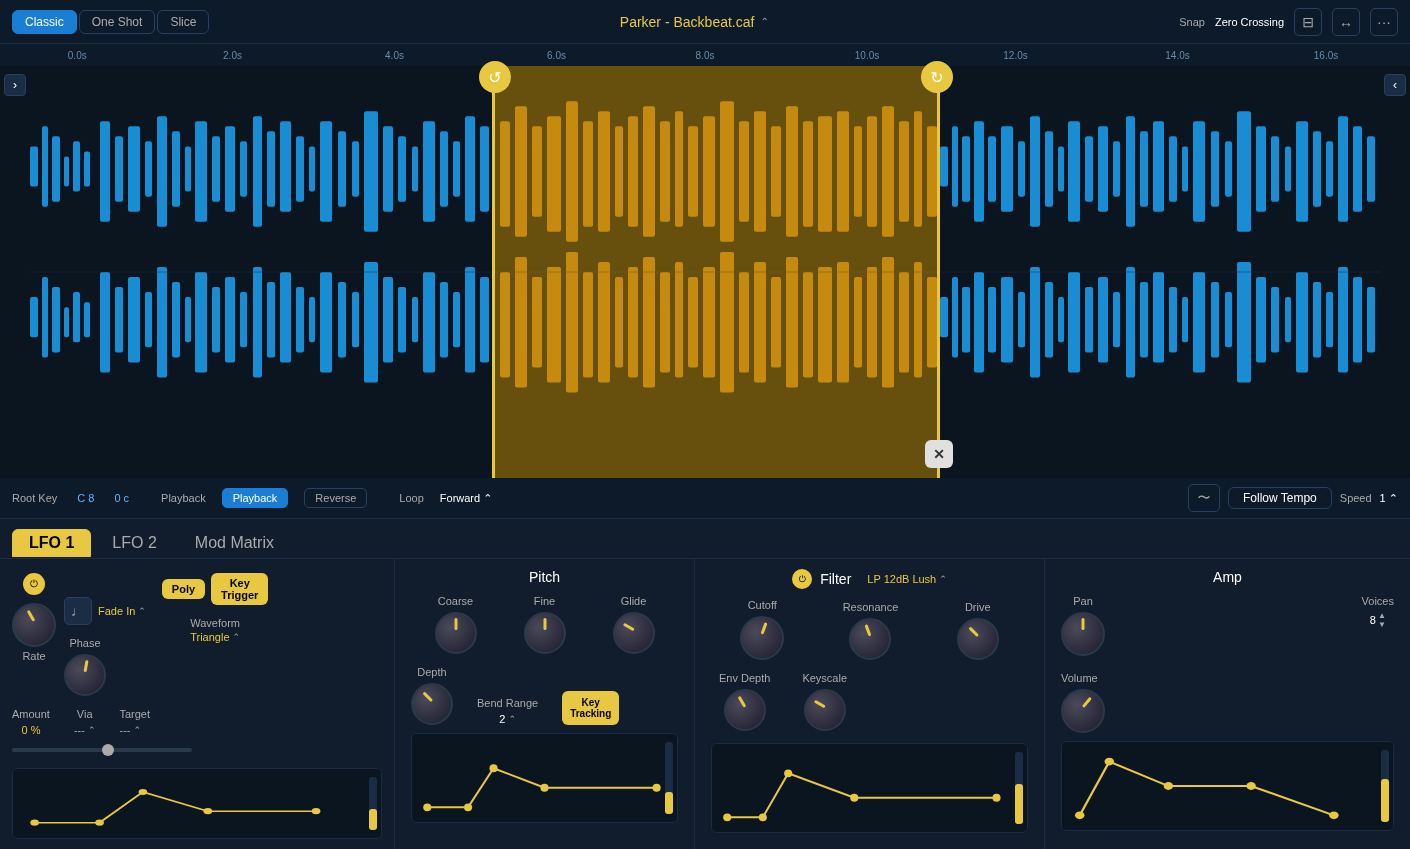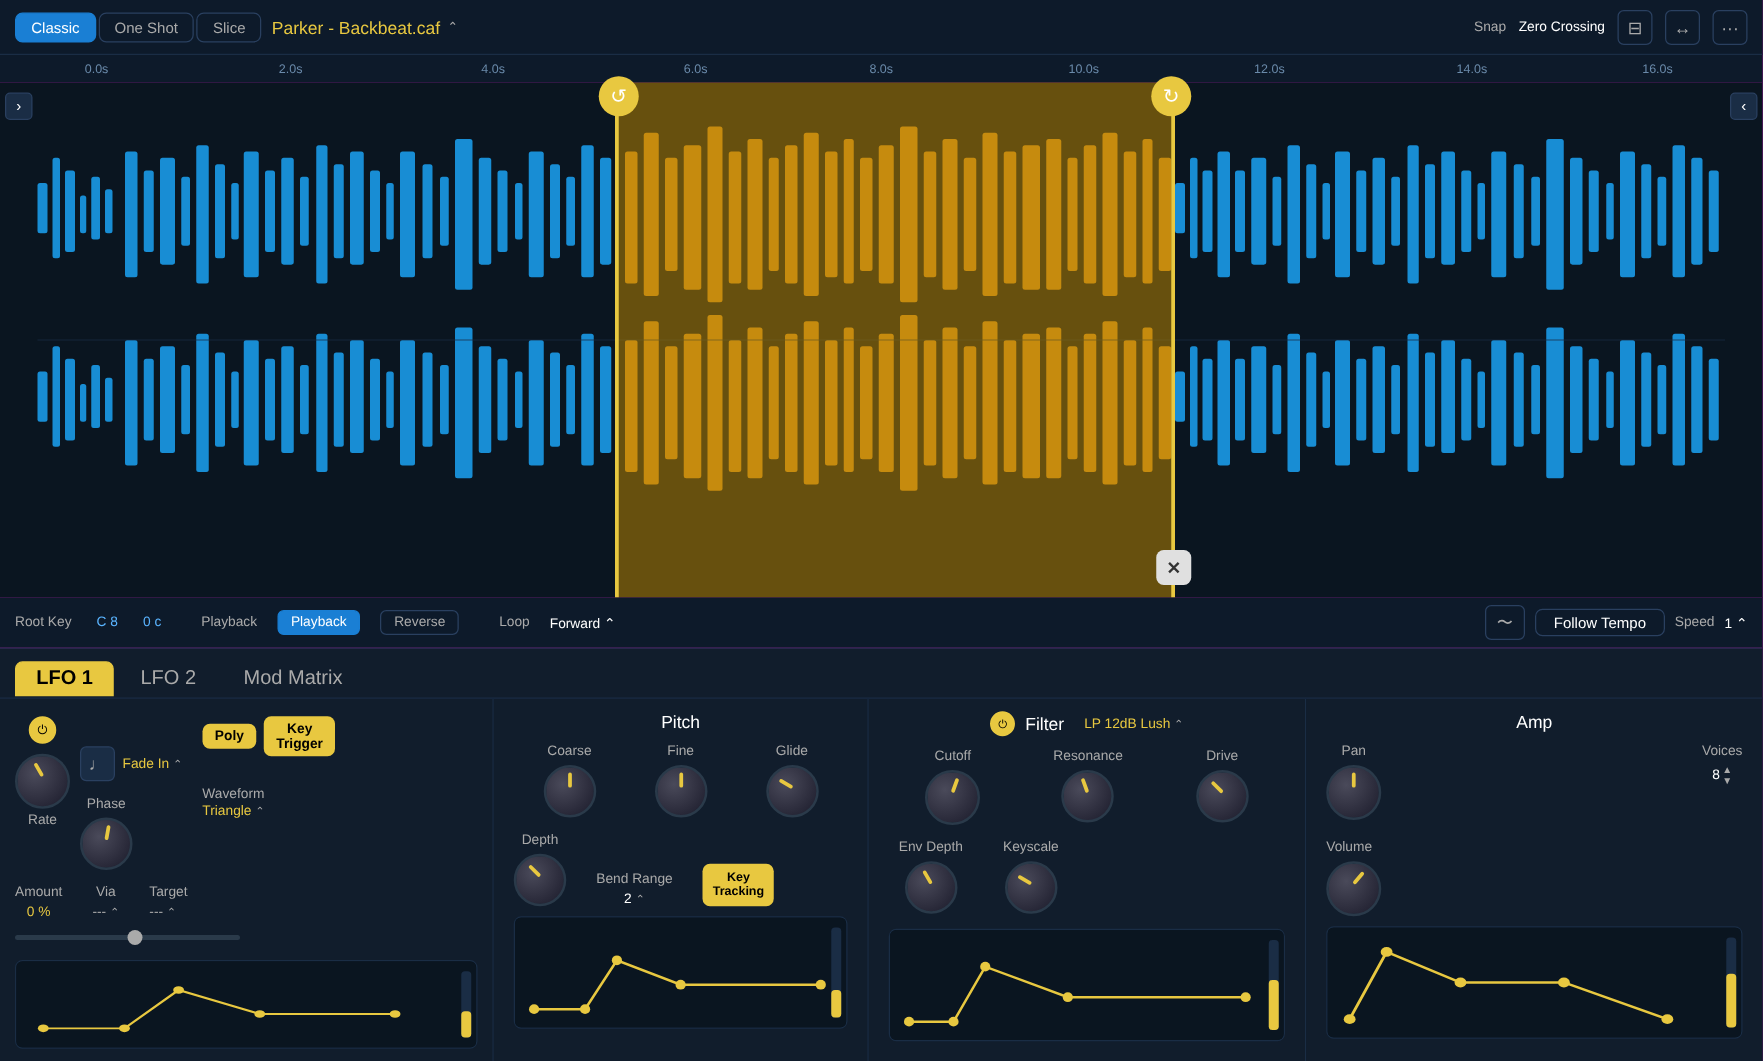--- a/index.html
+++ b/index.html
@@ -41,20 +41,21 @@
       color: #fff;
       border-color: #1a7fd4;
     }
     .title-center {
       flex: 1;
       text-align: center;
       font-size: 14px;
       color: #e8c840;
       display: flex;
       align-items: center;
+      justify-content: center;
       gap: 6px;
     }
     .title-center .chevron {
       color: #aaa;
       font-size: 10px;
     }
     .top-right {
       display: flex;
       align-items: center;
       gap: 10px;
@@ -74,21 +75,21 @@
       display: flex;
       align-items: center;
       justify-content: center;
       font-size: 14px;
     }
 
     
     .waveform-container {
       position: relative;
       height: 475px;
-      background: #701a75;
+      background: #000000;
       overflow: hidden;
       border-bottom: 1px solid #1a2d45;
     }
     .waveform-timeline {
       position: absolute;
       top: 0;
       left: 0;
       right: 0;
       height: 22px;
       background: #0d1a2a;
@@ -446,21 +447,21 @@
     .section-title {
       text-align: center;
       color: #fff;
       font-size: 14px;
       font-weight: 500;
       margin-bottom: 10px;
     }
     .knobs-row {
       display: flex;
       justify-content: space-around;
-      align-items: flex-start;
+      align-items: flex-end;
       margin-bottom: 12px;
     }
     .knobs-row2 {
       display: flex;
       justify-content: flex-start;
       align-items: flex-end;
       gap: 24px;
       margin-bottom: 8px;
     }
 
@@ -888,21 +889,21 @@
               <div class="knob" style="--angle:10deg;"></div>
             </div>
           </div>
         </div>
 
         <div style="display:flex; flex-direction:column; gap:8px; margin-left:8px; margin-top:4px;">
           <div style="display:flex; gap:6px; align-items:center;">
             <button class="yellow-btn">Poly</button>
             <button class="yellow-btn">Key<br>Trigger</button>
           </div>
-          <div style="display:flex; flex-direction:column; gap:2px; margin-top:16px;">
+          <div style="display:flex; flex-direction:column; gap:2px; margin-top:4px;align-items:center;">
             <span class="waveform-label">Waveform</span>
             <div class="dropdown-value">
               <span>Triangle</span>
               <span class="chevron">⌃</span>
             </div>
           </div>
         </div>
       </div>
 
       <div style="display:flex; gap:24px; margin-top:4px; align-items:flex-start;">

